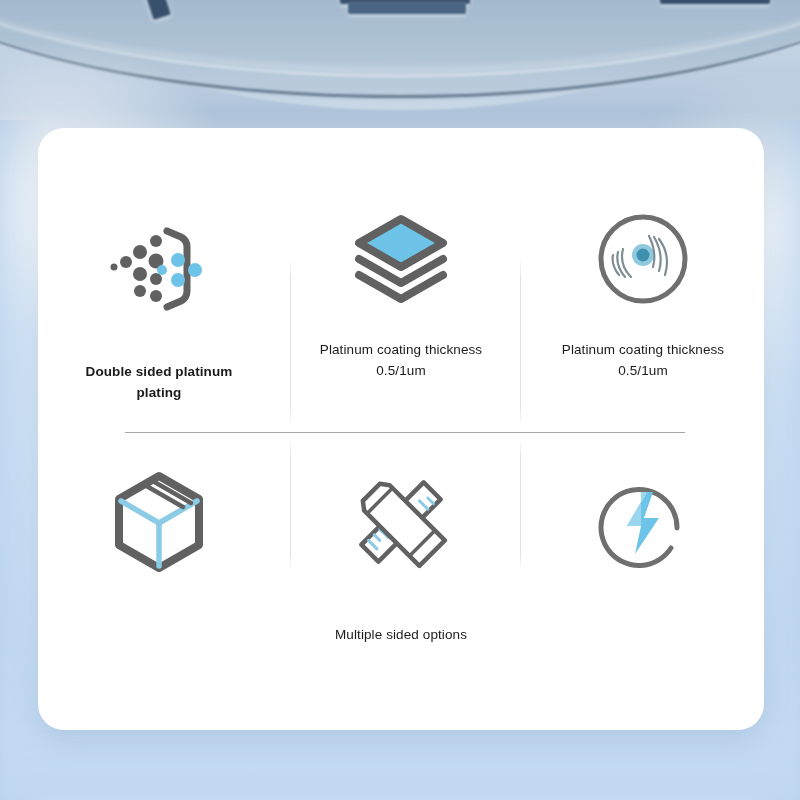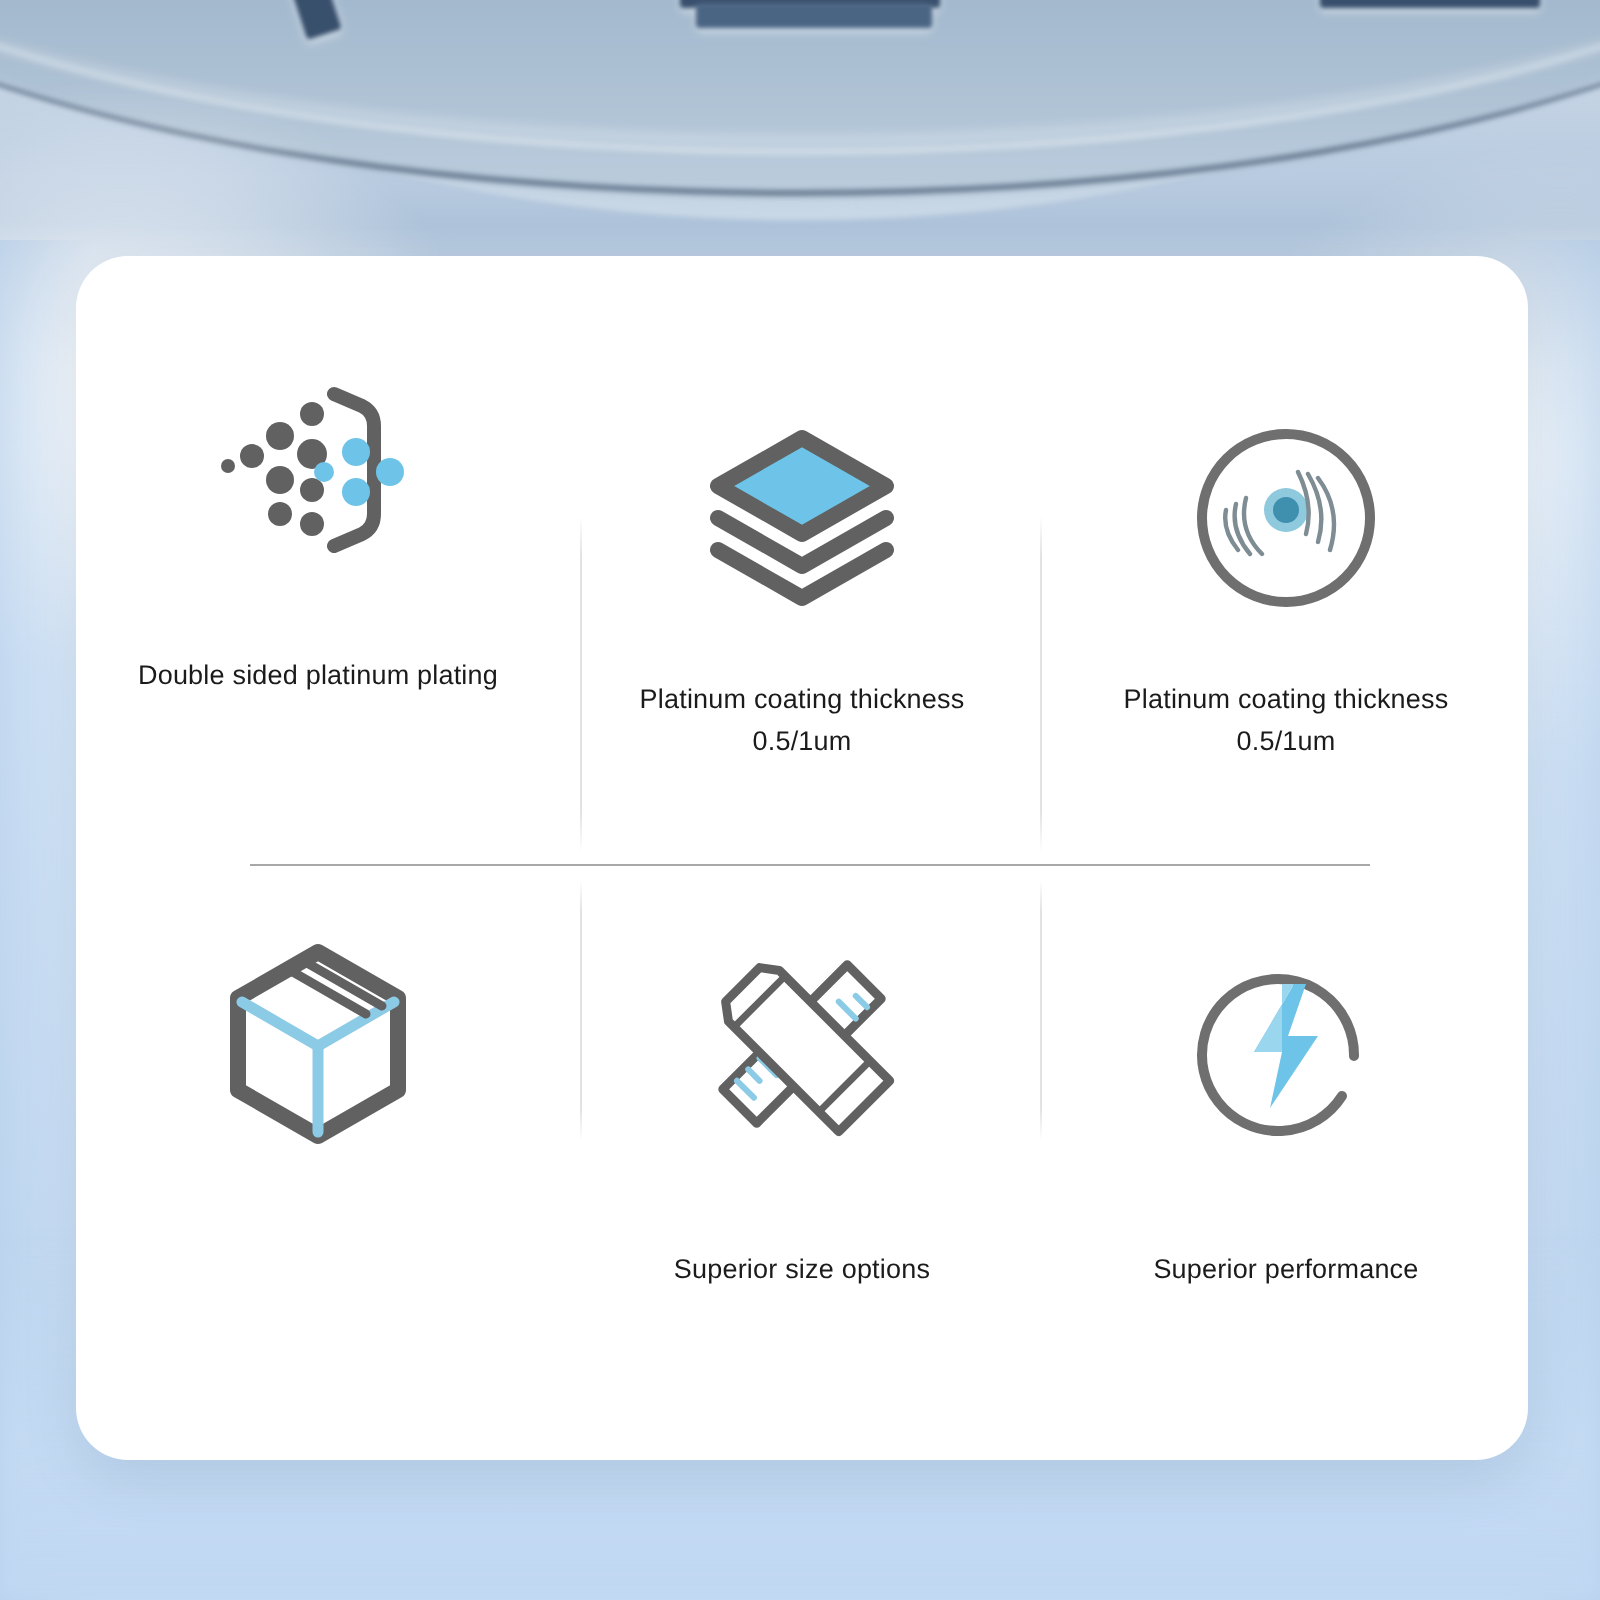--- a/index.html
+++ b/index.html
@@ -140,21 +140,21 @@
     letter-spacing: 0.1px;
   }
   
   .r1c1 .icon-wrap { margin-top: 2px; }
   .r1c1 .caption { margin-top: 28px; }
   .r1c2 .caption { margin-top: 16px; }
   .r1c3 .caption { margin-top: 16px; }
   .r2c1 .caption { margin-top: 38px; }
   .r2c2 .caption { margin-top: 38px; }
   .r2c3 .caption { margin-top: 38px; }
-  .r1c1 { padding-top: 40px; }
+  .r1c1 { padding-top: 74px; font-weight: bold; }
   .r1c2 { padding-top: 60px; }
   .r1c3 { padding-top: 60px; }
   .r2c1, .r2c2, .r2c3 { padding-top: 22px; }
 
   
   .divider { position: absolute; background: #d7d7d7; }
   .divider.h {
     left: 87px; top: 304px; width: 560px; height: 1px;
     background: #a8a8a8;
   }
@@ -289,29 +289,28 @@
               </g>
             </g>
 
             <g transform="rotate(45 52 52)">
               <path d="M10 40 L18 34 L96 34 L96 70 L18 70 L10 64 Z" fill="#fff" stroke="#616161" stroke-width="4.5" stroke-linejoin="round"></path>
               <path d="M22 34 L22 70" stroke="#616161" stroke-width="3.5" fill="none"></path>
               <path d="M82 34 L82 70" stroke="#616161" stroke-width="3.5" fill="none"></path>
             </g>
           </svg>
         </div>
-        <div class="caption">Superior size options</div>
+        <div class="caption">Multiple sided options</div>
       </div>
 
       <div class="cell r2c3">
         <div class="icon-wrap">
           <svg width="104" height="104" viewBox="0 0 104 104">
             <path d="M80 78 A38 38 0 1 1 86 58" fill="none" stroke="#6f6f6f" stroke-width="5" stroke-linecap="round"></path>
             <path d="M56 22 L36 56 L50 56 L44 84 L68 48 L53 48 L62 22 Z" fill="#6ec4e8"></path>
             <path d="M56 22 L36 56 L50 56 L46 78 L50 56 L50 22 Z" fill="#9ad6ee"></path>
           </svg>
         </div>
-        <div class="caption">Superior performance</div>
       </div>
 
     </div>
   </div>
 </div>
 
 </body></html>

